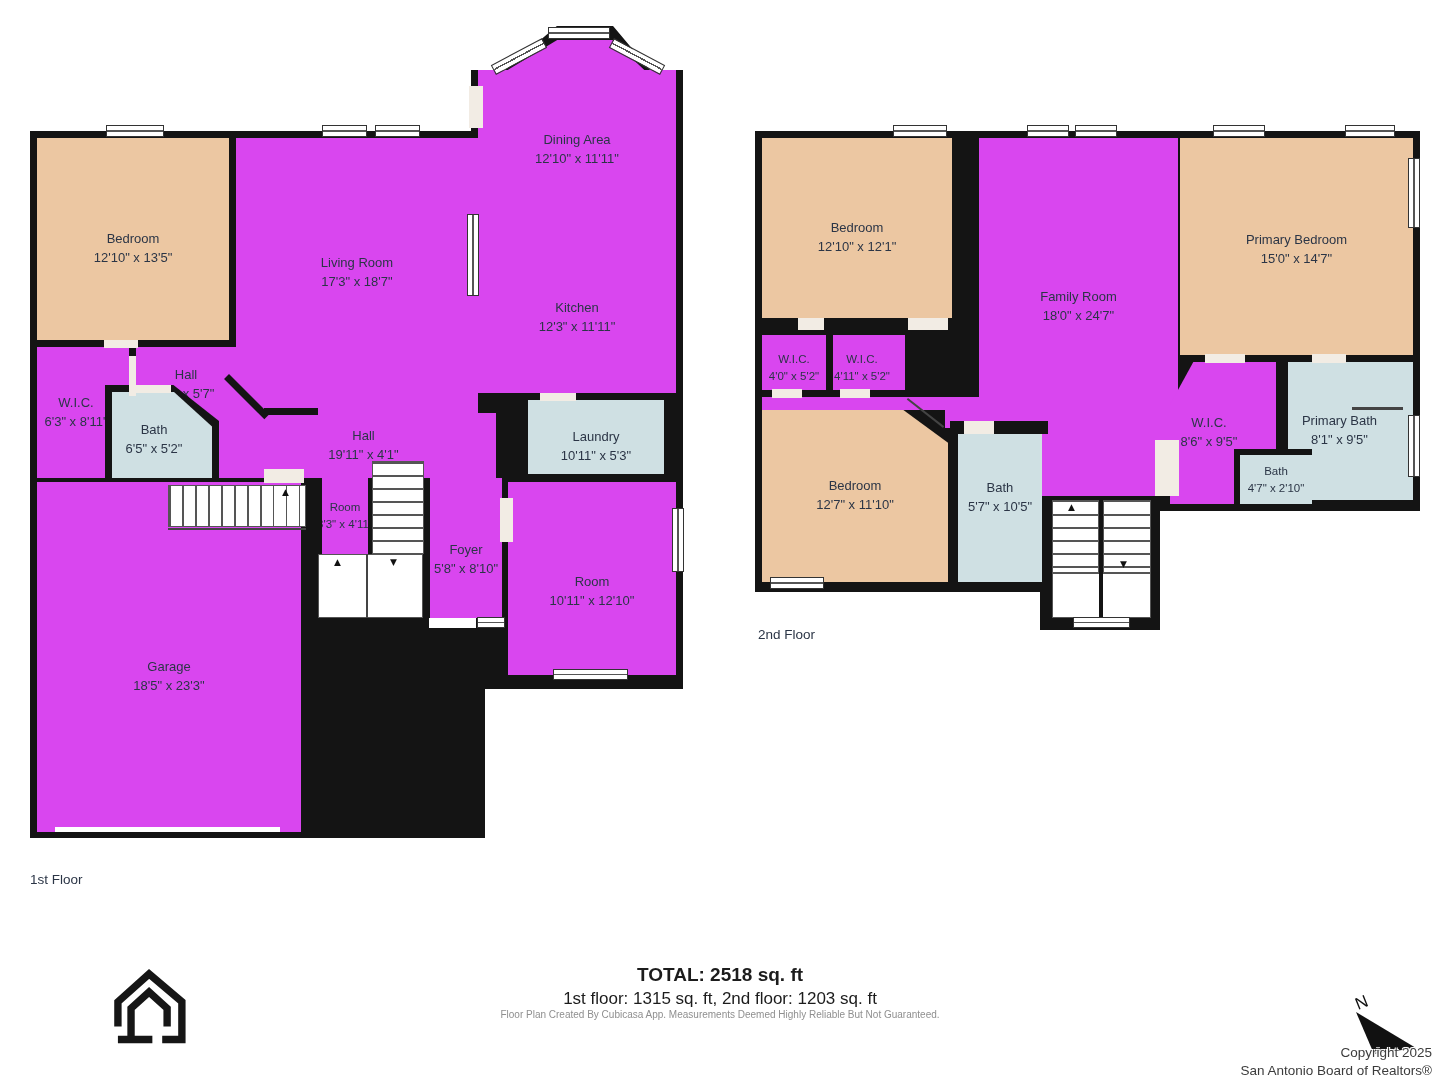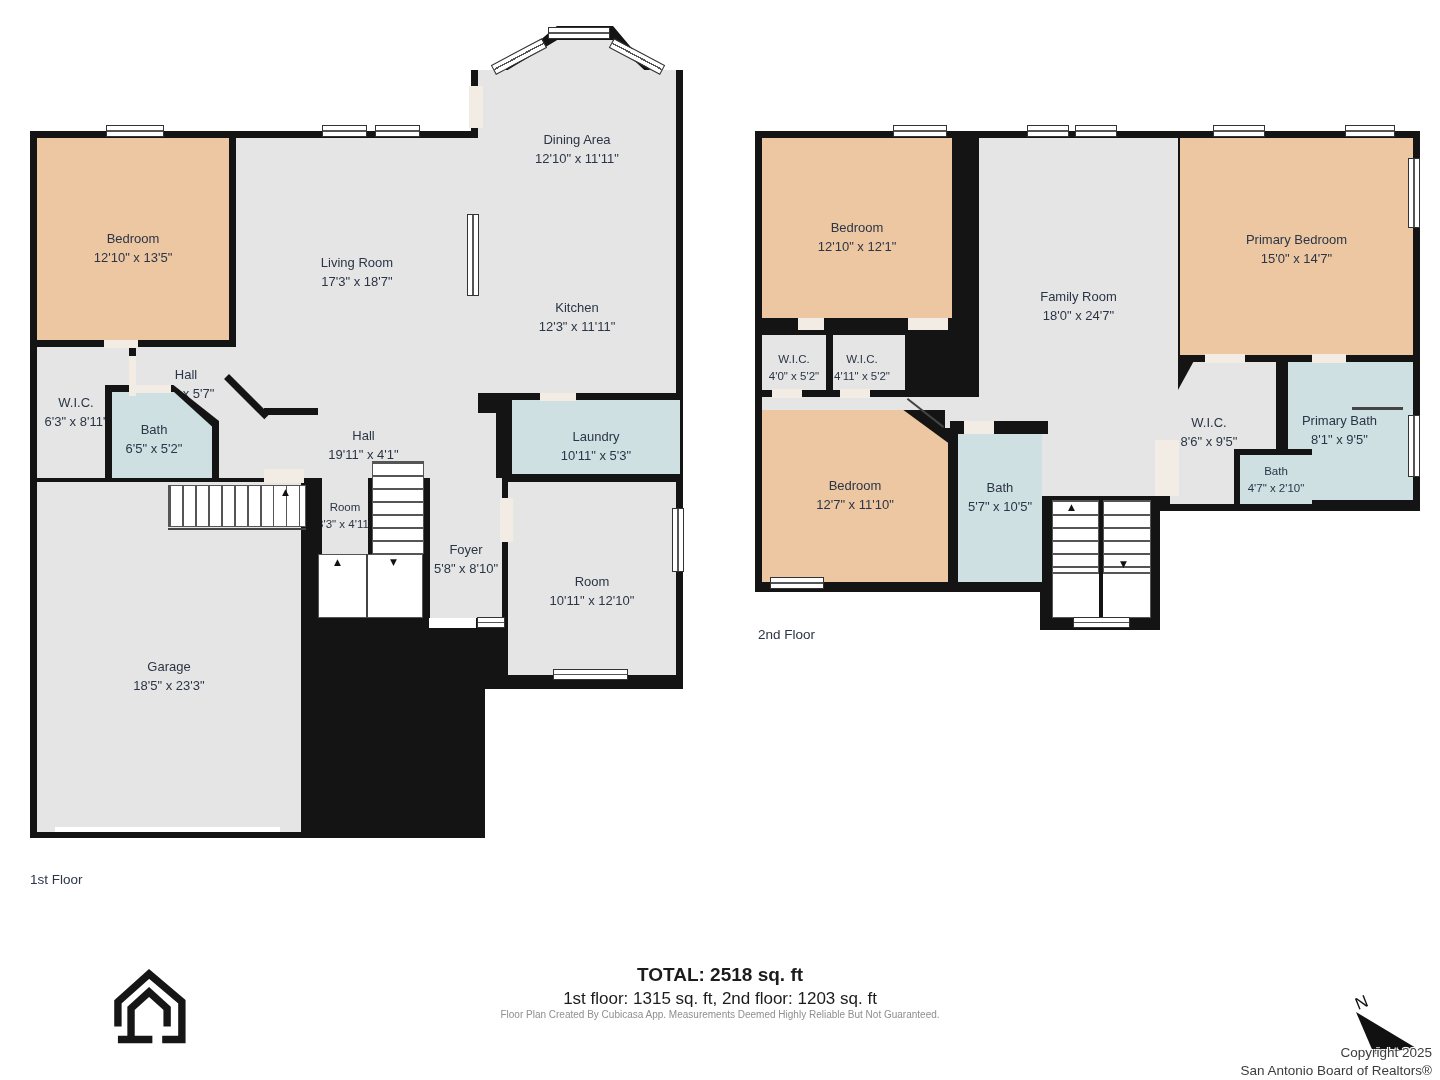--- a/index.html
+++ b/index.html
@@ -1,21 +1,21 @@
 <!DOCTYPE html>
 <html><head>
 <meta charset="utf-8">
 <style>
   html,body{margin:0;padding:0;background:#ffffff;}
   .canvas{position:relative;width:1440px;height:1080px;background:#ffffff;overflow:hidden;
           font-family:"Liberation Sans",sans-serif;}
   .abs{position:absolute;box-sizing:border-box;}
   .wall{position:absolute;background:#141414;box-sizing:border-box;}
   .room{position:absolute;display:flex;align-items:center;justify-content:center;box-sizing:border-box;}
-  .cream{background:#e5e5e5;}
+  .cream{background:#d946ef;}
   .tan{background:#ecc7a2;}
   .blue{background:#cfe0e3;}
   .white{background:#ffffff;}
   .rl{text-align:center;color:#2b3546;font-size:13px;line-height:1.45;white-space:nowrap;}
   .rl span{display:block;}
   .sm .rl{font-size:11.5px;}
   .winh{position:absolute;box-sizing:border-box;border:1px solid #333;
         background:linear-gradient(to bottom,#fff 0 40%,#555 40% 56%,#fff 56% 100%);}
   .winv{position:absolute;box-sizing:border-box;border:1px solid #333;
         background:linear-gradient(to right,#fff 0 40%,#555 40% 56%,#fff 56% 100%);}
@@ -91,21 +91,21 @@
   <div class="room cream" style="left:478px;top:40px;width:198px;height:353px;clip-path:polygon(0 8.5%,15% 8.5%,40% 0,68% 0,84% 8.5%,100% 8.5%,100% 100%,0 100%)">
     <div class="rl abs" style="left:0;right:0;top:91px">
         <span>Dining Area</span>
         <span>12'10" x 11'11"</span>
       </div>
     <div class="rl abs" style="left:0;right:0;top:259px">
         <span>Kitchen</span>
         <span>12'3" x 11'11"</span>
       </div>
   </div>
-  <div class="room blue" style="left:512px;top:400px;width:168px;height:74px;padding-top:20px">
+  <div class="room blue" style="left:528px;top:400px;width:136px;height:74px;padding-top:20px">
     <div class="rl">
         <span>Laundry</span>
         <span>10'11" x 5'3"</span>
       </div>
   </div>
   <div class="room cream" style="left:430px;top:478px;width:72px;height:140px;padding-top:24px">
     <div class="rl">
         <span>Foyer</span>
         <span>5'8" x 8'10"</span>
       </div>

